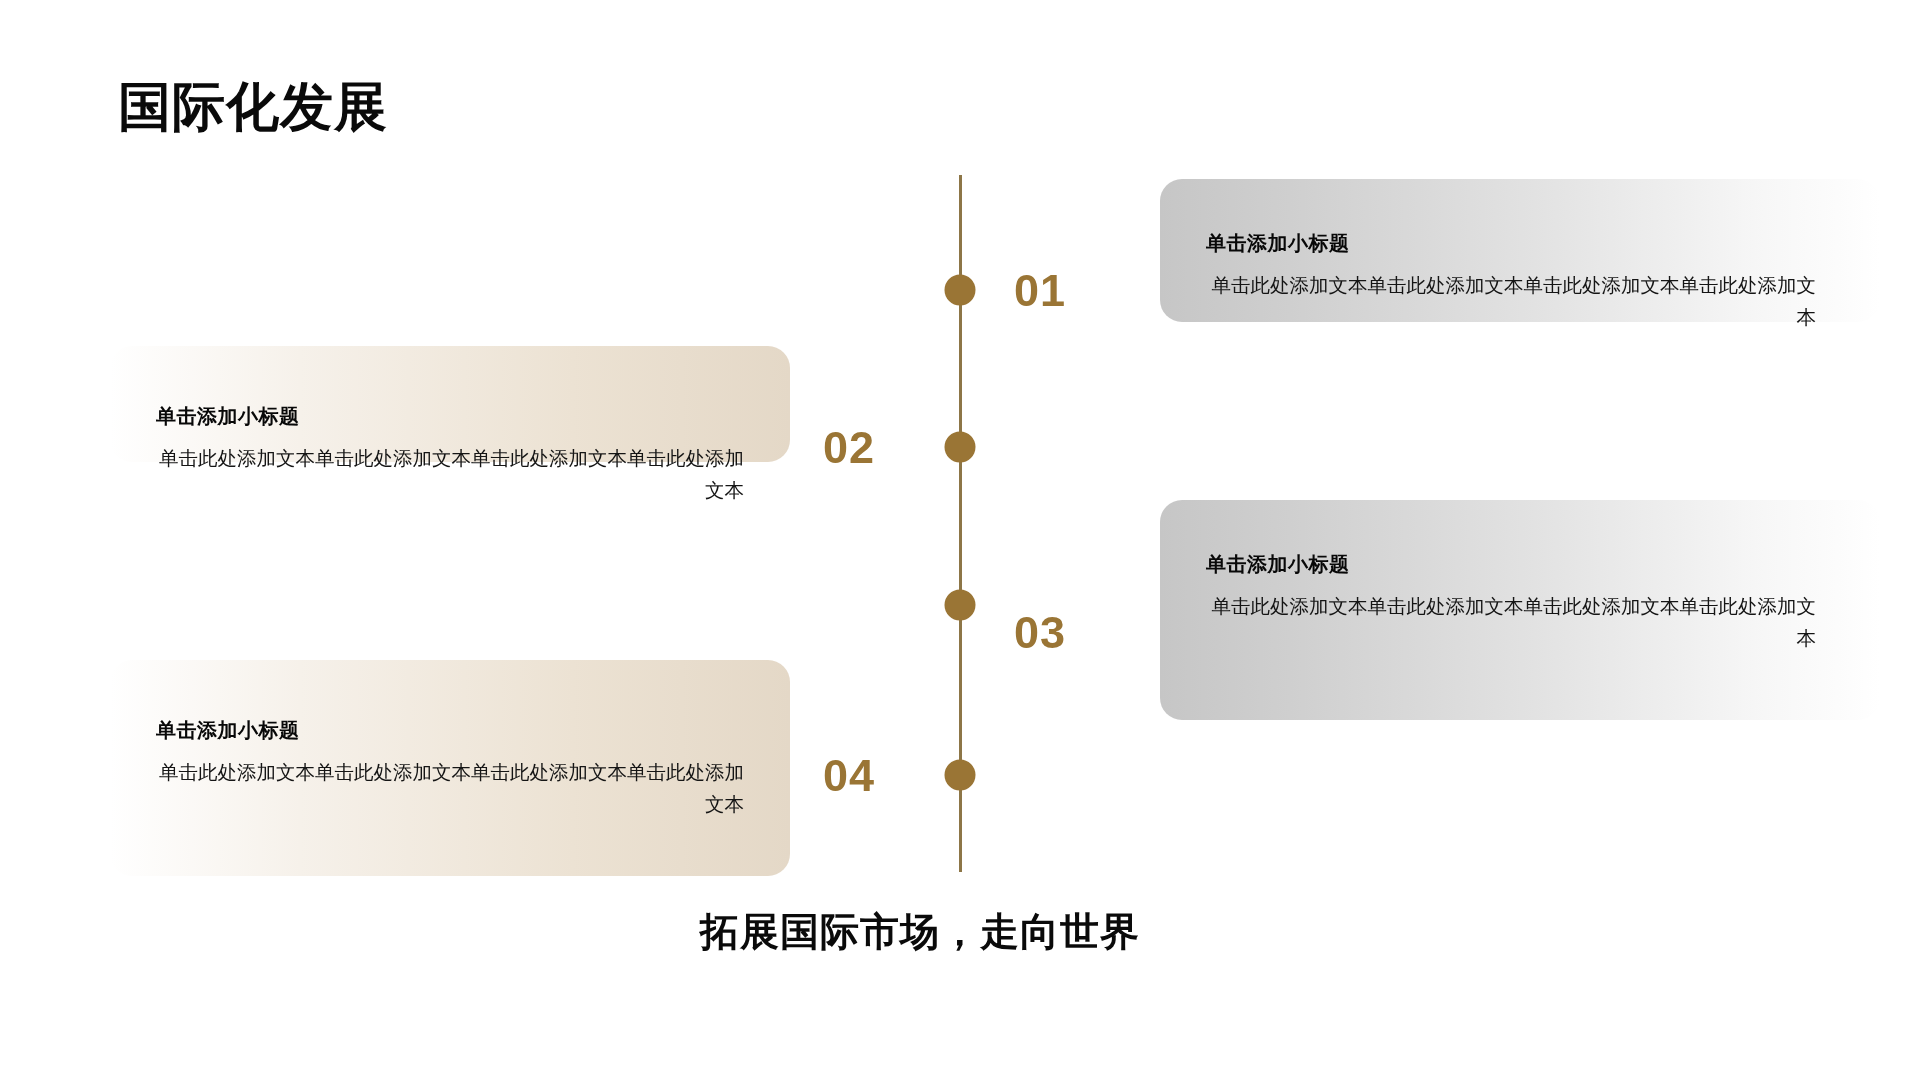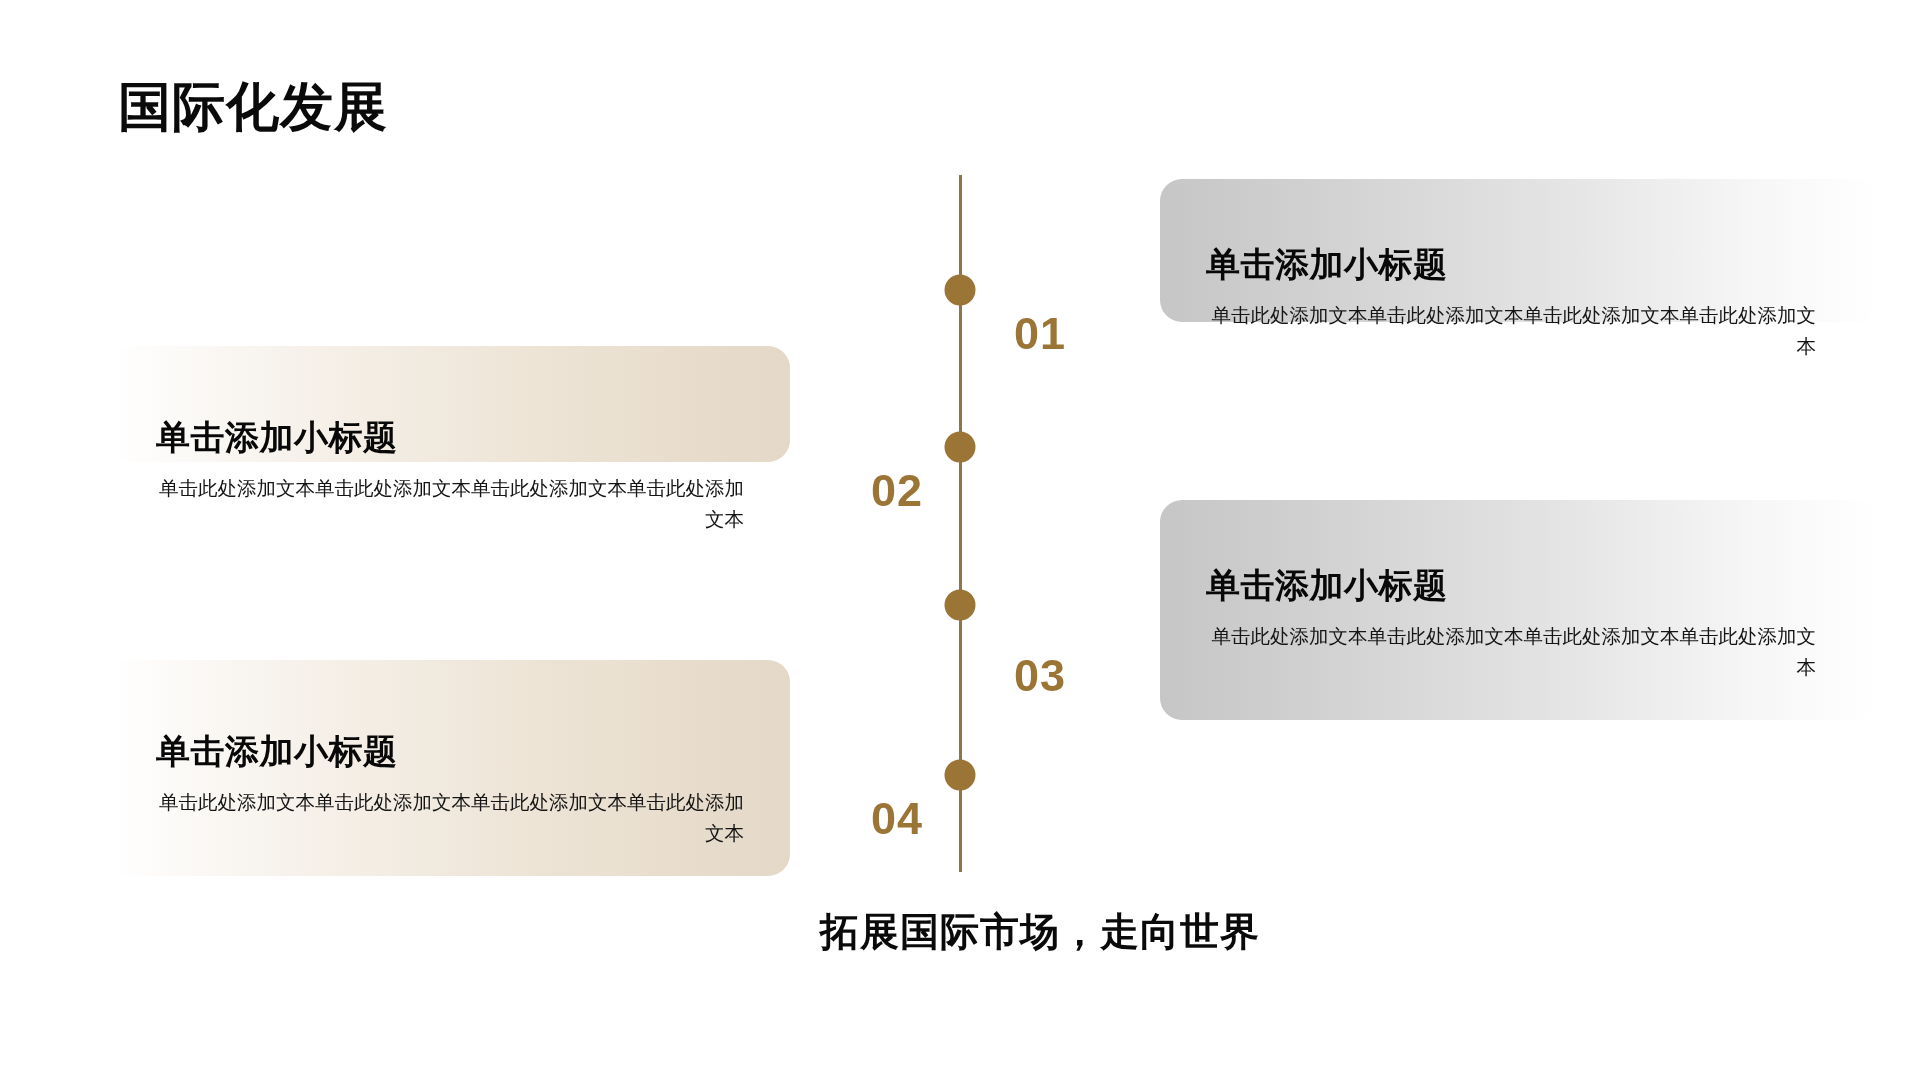--- a/index.html
+++ b/index.html
@@ -51,45 +51,44 @@
     transform: translate(-50%, -50%);
   }
   .tl-num {
     position: absolute;
     font-size: 45px;
     font-weight: 700;
     color: #9a7535;
     letter-spacing: 1px;
     transform: translateY(-50%);
     line-height: 1;
-    margin-top: 43px;
   }
   .tl-num.right { left: 1014px; }
-  .tl-num.left  { right: 997px; text-align: right; }
+  .tl-num.left  { right: 1045px; text-align: right; }
 
   
   .card {
     position: absolute;
     border-radius: 22px;
     box-sizing: border-box;
   }
   .card-beige {
     background: linear-gradient(to right, #ffffff 0%, #f6f1ea 28%, #ece2d3 68%, #e4d8c7 100%);
     padding: 58px 46px 40px 46px;
   }
   .card-gray {
     background: linear-gradient(to right, #c6c6c6 0%, #cfcfcf 18%, #e2e2e2 52%, #f7f7f7 84%, #ffffff 100%);
     padding: 52px 46px 40px 46px;
   }
   .card-title {
-    font-size: 34px;
+    font-size: 20px;
     font-weight: 700;
     color: #080808;
     letter-spacing: 0.5px;
-    margin: 12px 0 14px 0;
+    margin: 0 0 14px 0;
     line-height: 1.25;
     white-space: nowrap;
   }
   .card-body {
     font-size: 19.5px;
     font-weight: 400;
     color: #151515;
     line-height: 1.62;
     margin: 0;
     max-width: 610px;
@@ -104,21 +103,21 @@
   #card-04 { left: 110px;  top: 660px;  width: 680px; height: 216px; }
 
   #card-01 { height: 143px; }
 
   
   .footer-statement {
     position: absolute;
     left: 700px;
     top: 908px;
     width: 560px;
-    text-align: right;
+    text-align: left;
     font-size: 39px;
     font-weight: 700;
     color: #0a0a0a;
     letter-spacing: 1px;
     line-height: 1.25;
     white-space: nowrap;
   }
 </style>
 </head>
 <body>

